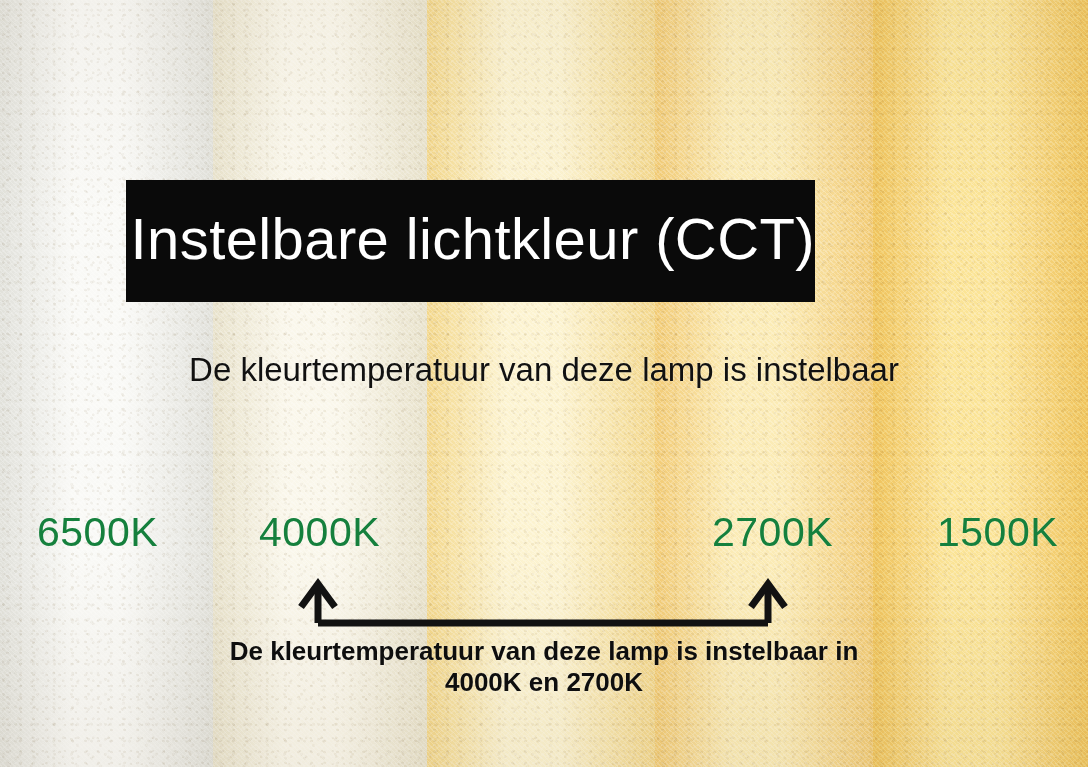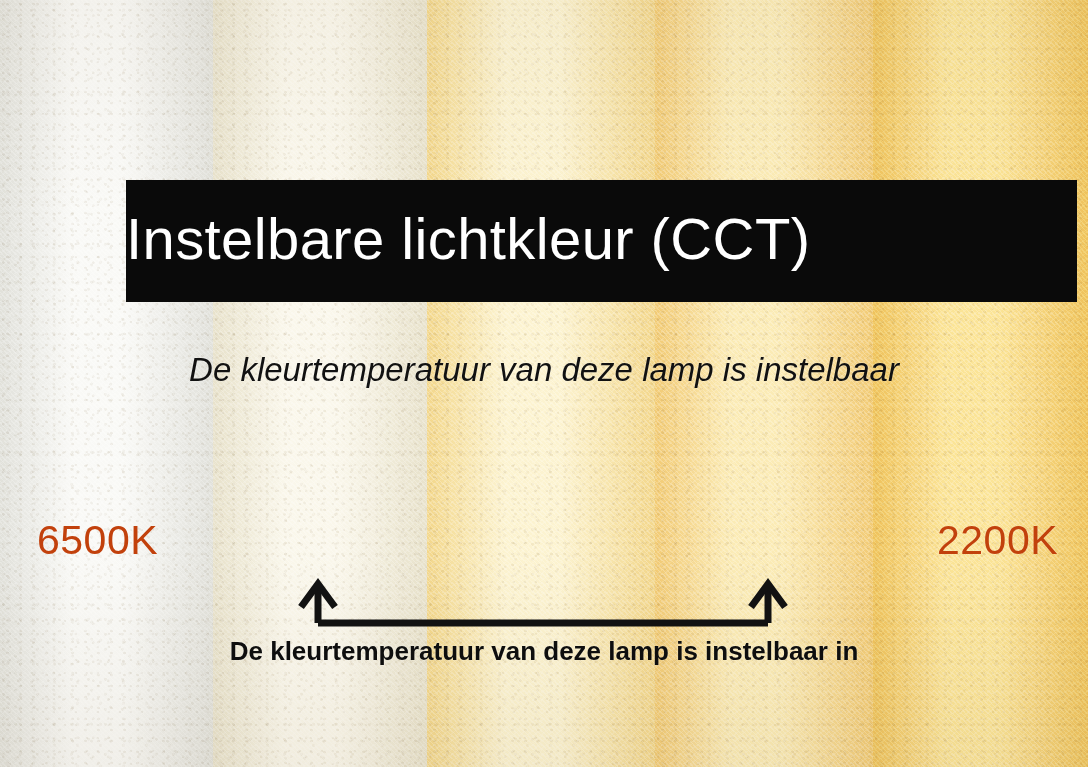--- a/index.html
+++ b/index.html
@@ -62,26 +62,26 @@
     inset: 0;
     background: linear-gradient(to bottom, rgba(120,95,50,.05), rgba(120,95,50,0) 28%,
                 rgba(120,95,50,0) 72%, rgba(120,95,50,.07));
   }
 
   
   #title-box {
     position: absolute;
     left: 126px;
     top: 180px;
-    width: 951px;
+    width: 689px;
     height: 122px;
     background: #0a0a0a;
     display: flex;
     align-items: center;
-    justify-content: flex-start;
+    justify-content: flex-end;
   }
   #title-text {
     color: #ffffff;
     font-size: 58px;
     font-weight: 400;
     letter-spacing: .4px;
     white-space: nowrap;
     line-height: 1;
     padding-bottom: 4px;
   }
@@ -92,36 +92,36 @@
     left: 0;
     top: 340px;
     width: 1088px;
     text-align: center;
     color: #111111;
     font-size: 33px;
     font-weight: 400;
     line-height: 1.82;
     text-shadow: 0 0 2px rgba(255,255,255,.45);
   }
-  #subtitle .line { display: block; white-space: nowrap; font-style: italic; }
+  #subtitle .line { display: block; white-space: nowrap; }
 
   
   #kelvin-row {
     position: absolute;
     left: 0;
     top: 506px;
     width: 1088px;
     height: 52px;
   }
   .kelvin-label {
     position: absolute;
-    top: 8px;
+    top: 0;
     font-size: 41px;
     font-weight: 300;
-    color: #c2410c;
+    color: #15803d;
     letter-spacing: .5px;
     white-space: nowrap;
     line-height: 52px;
     text-shadow: 0 0 2px rgba(255,255,255,.35);
   }
 
   
   #bracket {
     position: absolute;
     left: 0;
@@ -187,35 +187,38 @@
   <div id="title-box">
     <span id="title-text">Instelbare lichtkleur (CCT)</span>
   </div>
 
   <div id="subtitle">
     <span class="line">De kleurtemperatuur van deze lamp is instelbaar</span>
   </div>
 
   <div id="kelvin-row">
       <span class="kelvin-label" style="left: 37px;">6500K</span>
-      <span class="kelvin-label" style="left: 937px;">2200K</span>
+      <span class="kelvin-label" style="left: 259px;">4000K</span>
+      <span class="kelvin-label" style="left: 712px;">2700K</span>
+      <span class="kelvin-label" style="left: 937px;">1500K</span>
     </div>
 
   <div id="bracket">
     <svg width="1088" height="62" viewBox="0 0 1088 62">
       <g fill="none" stroke="#121212" stroke-width="7" stroke-linecap="butt" stroke-linejoin="miter">
 
         <path d="M318 53 L768 53"></path>
 
         <path d="M318 53 L318 16"></path>
         <path d="M301 37 L318 14 L335 37"></path>
 
         <path d="M768 53 L768 16"></path>
         <path d="M751 37 L768 14 L785 37"></path>
       </g>
     </svg>
   </div>
 
   <div id="caption">
     <span class="cline">De kleurtemperatuur van deze lamp is instelbaar in</span>
+    <span class="cline">4000K en 2700K</span>
   </div>
 
 </div>
 
 </body></html>

